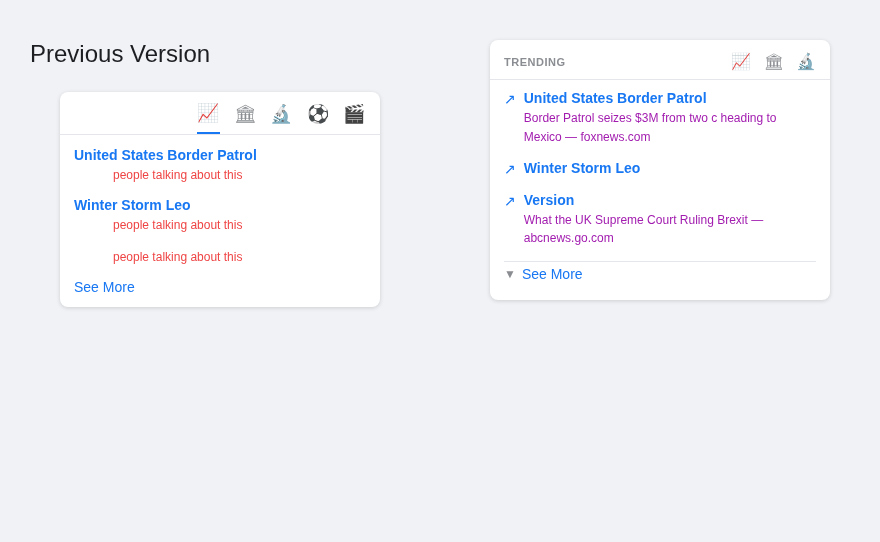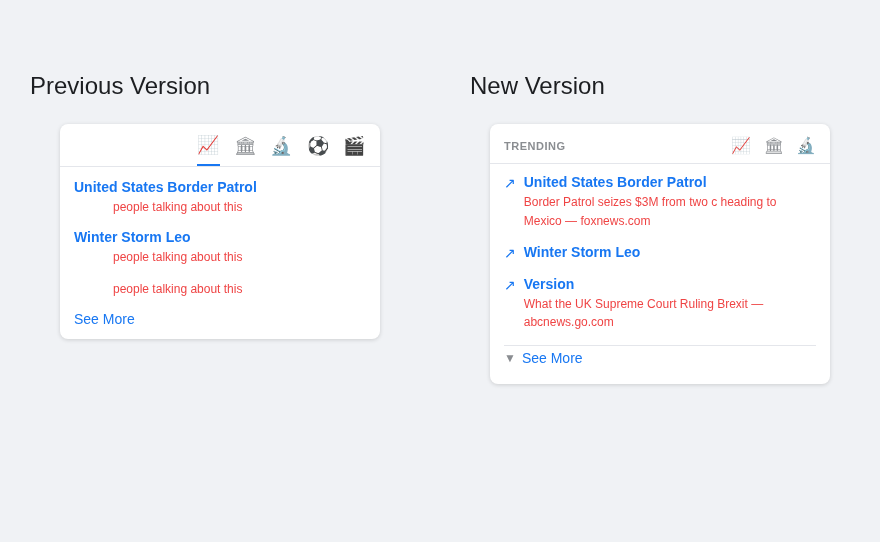--- a/index.html
+++ b/index.html
@@ -21,21 +21,20 @@
       flex-direction: column;
       align-items: center;
     }
     .panel-title {
       font-size: 24px;
       font-weight: 400;
       color: #1c1e21;
       margin-bottom: 24px;
       align-self: flex-start;
       padding-left: 10px;
-      margin-top: 32px;
     }
     
     .prev-card {
       background: #fff;
       border-radius: 8px;
       box-shadow: 0 1px 4px rgba(0,0,0,0.15);
       width: 320px;
       padding: 0;
       overflow: hidden;
     }
@@ -139,21 +138,21 @@
     .new-item-body {}
     .new-item-title {
       font-size: 14px;
       font-weight: 600;
       color: #1877f2;
       display: block;
       margin-bottom: 2px;
     }
     .new-item-desc {
       font-size: 12px;
-      color: #ef4444;
+      color: #a21caf;
       line-height: 1.4;
     }
     .new-see-more {
       display: flex;
       align-items: center;
       gap: 6px;
       padding: 4px 0 8px 0;
       border-top: 1px solid #e4e6eb;
       margin-top: 2px;
     }
@@ -191,21 +190,20 @@
       </div>
       <div class="prev-item">
         <span class="prev-item-sub">people talking about this</span>
       </div>
       <a class="prev-see-more">See More</a>
     </div>
   </div>
 </div>
 
 <div class="panel">
-  <div class="panel-title">New Version</div>
   <div class="new-card">
     <div class="new-header">
       <span class="new-header-label">TRENDING</span>
       <div class="new-tabs">
         <span class="new-tab-icon active">📈</span>
         <span class="new-tab-icon">🏛</span>
         <span class="new-tab-icon">🔬</span>
       </div>
     </div>
     <div class="new-content">

